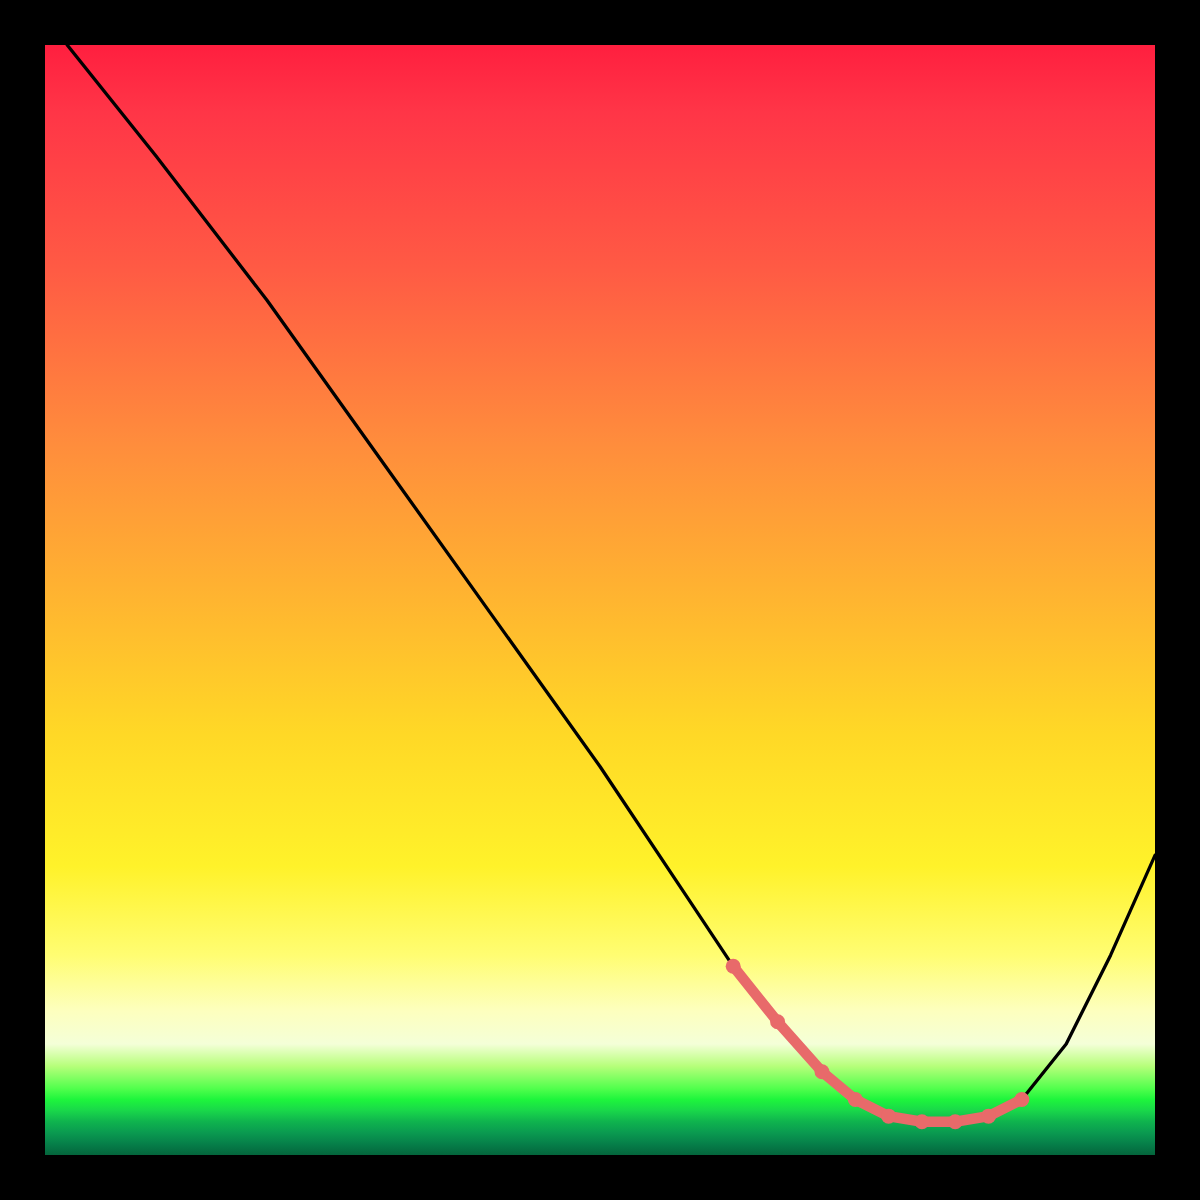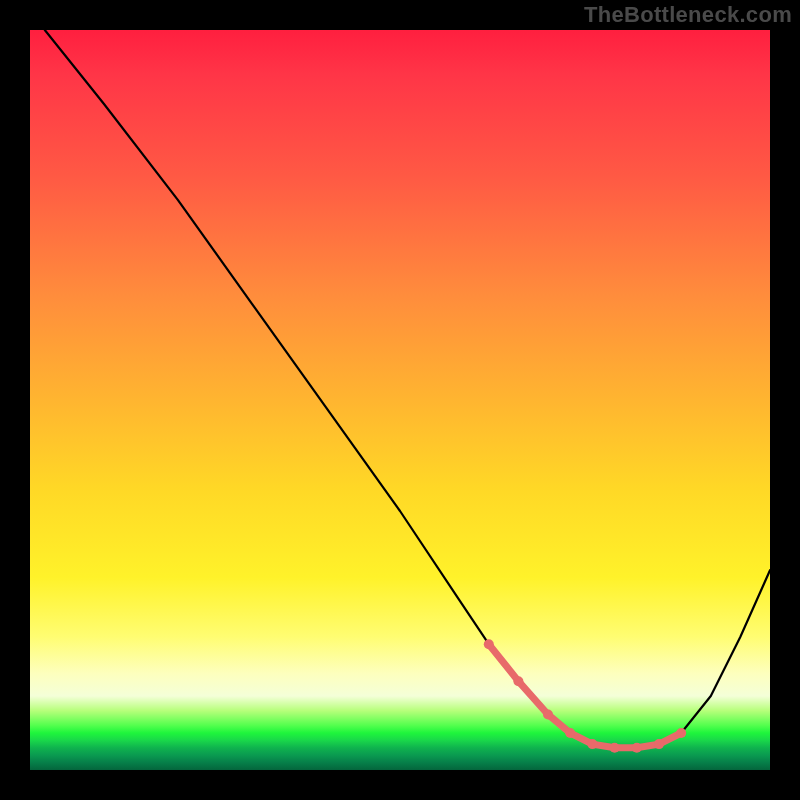--- a/index.html
+++ b/index.html
@@ -82,21 +82,20 @@
   }
   .pink-dot {
     fill: #e86a6a;
   }
 </style>
 </head>
 <body>
 
 <div class="frame">
 
-  <div class="watermark">TheBottleneck.com</div>
 
   <div class="plot-area">
     <div class="gradient"></div>
 
     <svg class="curve" viewBox="0 0 740 740" preserveAspectRatio="none">
       <path id="curve-path" class="black-stroke" d="M14.8 0.0 L74.0 74.0 L148.0 170.2 L222.0 273.8 L296.0 377.4 L370.0 481.0 L429.2 569.8 L458.8 614.2 L488.4 651.2 L518.0 684.5 L540.2 703.0 L562.4 714.1 L584.6 717.8 L606.8 717.8 L629.0 714.1 L651.2 703.0 L680.8 666.0 L710.4 606.8 L740.0 540.2"></path>
       <g id="hl-group">
           <path d="M458.8 614.2 L488.4 651.2 L518.0 684.5 L540.2 703.0 L562.4 714.1 L584.6 717.8 L606.8 717.8 L629.0 714.1 L651.2 703.0" class="pink-band" fill="none"></path>
           <circle cx="458.8" cy="614.2" r="5" class="pink-dot"></circle>
           <circle cx="488.4" cy="651.2" r="5" class="pink-dot"></circle>

